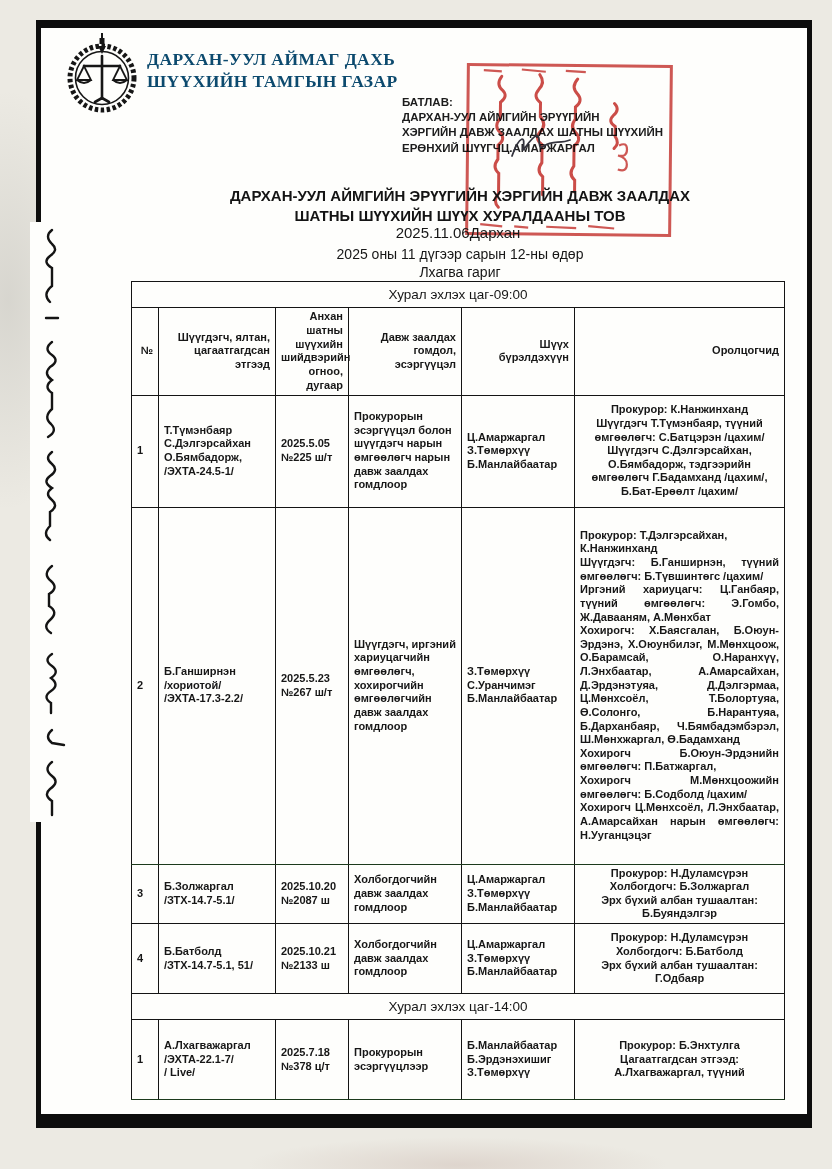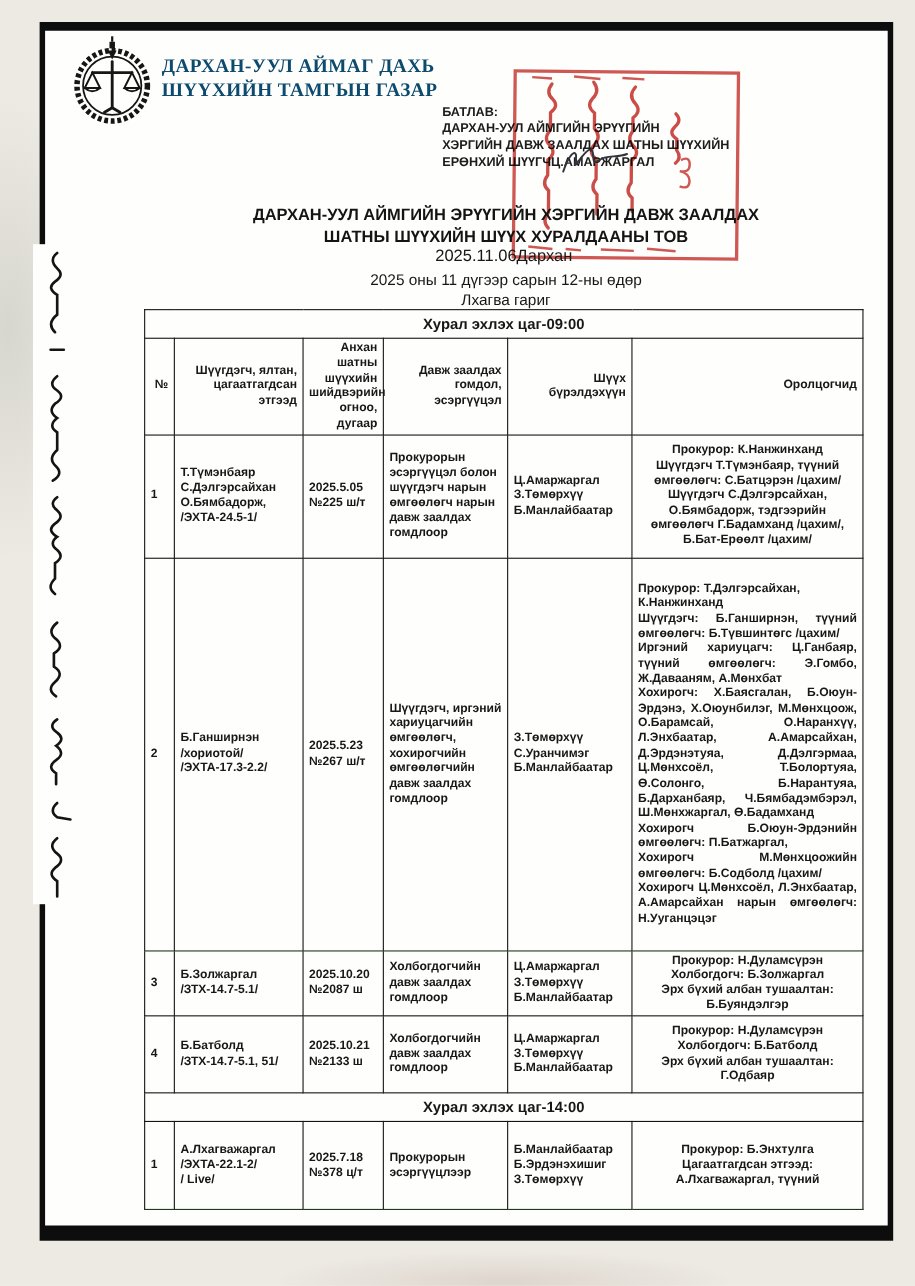--- a/index.html
+++ b/index.html
@@ -55,21 +55,21 @@
   }
   .subtitle1 { position:absolute; left:140px; top:246px; width:640px; text-align:center; font-size:14px; }
   .subtitle2 { position:absolute; left:140px; top:264px; width:640px; text-align:center; font-size:14px; }
 
   table.schedule {
     position:absolute; left:131px; top:281px; width:653px;
     border-collapse:collapse; table-layout:fixed;
     font-size:11px;
   }
   table.schedule td { border:1.4px solid #141414; padding:2px 5px; vertical-align:middle; }
-  td.band { text-align:center; font-size:13.5px; font-weight:bold; height:26px; border-bottom-color:#55201c; }
+  td.band { text-align:center; font-size:13.5px; font-weight:normal; height:26px; border-bottom-color:#55201c; }
   tr.header-row td { text-align:right; font-weight:bold; height:77px; line-height:1.25; }
   tr.data-row td { font-weight:bold; line-height:1.24; white-space:pre-line; }
   td.c-num, td.c-def, td.c-dec, td.c-comp, td.c-panel { }
   td.c-part { text-align:center; vertical-align:top; padding-top:4px; }
   td.c-part.justify { text-align:justify; }
   tr.r1 { height:112px; } tr.r2 { height:357px; } tr.r3 { height:58px; }
   tr.r4 { height:70px; } tr.r5 { height:80px; }
   tr.r2 td, tr.r5 td { border-bottom-color:#1c3a1c; }
 </style>
 </head>
@@ -251,21 +251,21 @@
 Холбогдогч: Б.Батболд
 Эрх бүхий албан тушаалтан:
 Г.Одбаяр</td>
     </tr>
     <tr>
       <td class="band" colspan="6">Хурал эхлэх цаг-14:00</td>
     </tr>
     <tr class="data-row r5">
       <td class="c-num">1</td>
       <td class="c-def">А.Лхагважаргал
-/ЭХТА-22.1-2/
+/ЭХТА-22.1-7/
 / Live/</td>
       <td class="c-dec">2025.7.18
 №378 ц/т</td>
       <td class="c-comp">Прокурорын эсэргүүцлээр</td>
       <td class="c-panel">Б.Манлайбаатар
 Б.Эрдэнэхишиг
 З.Төмөрхүү</td>
       <td class="c-part">Прокурор: Б.Энхтулга
 Цагаатгагдсан этгээд:
 А.Лхагважаргал, түүний</td>

